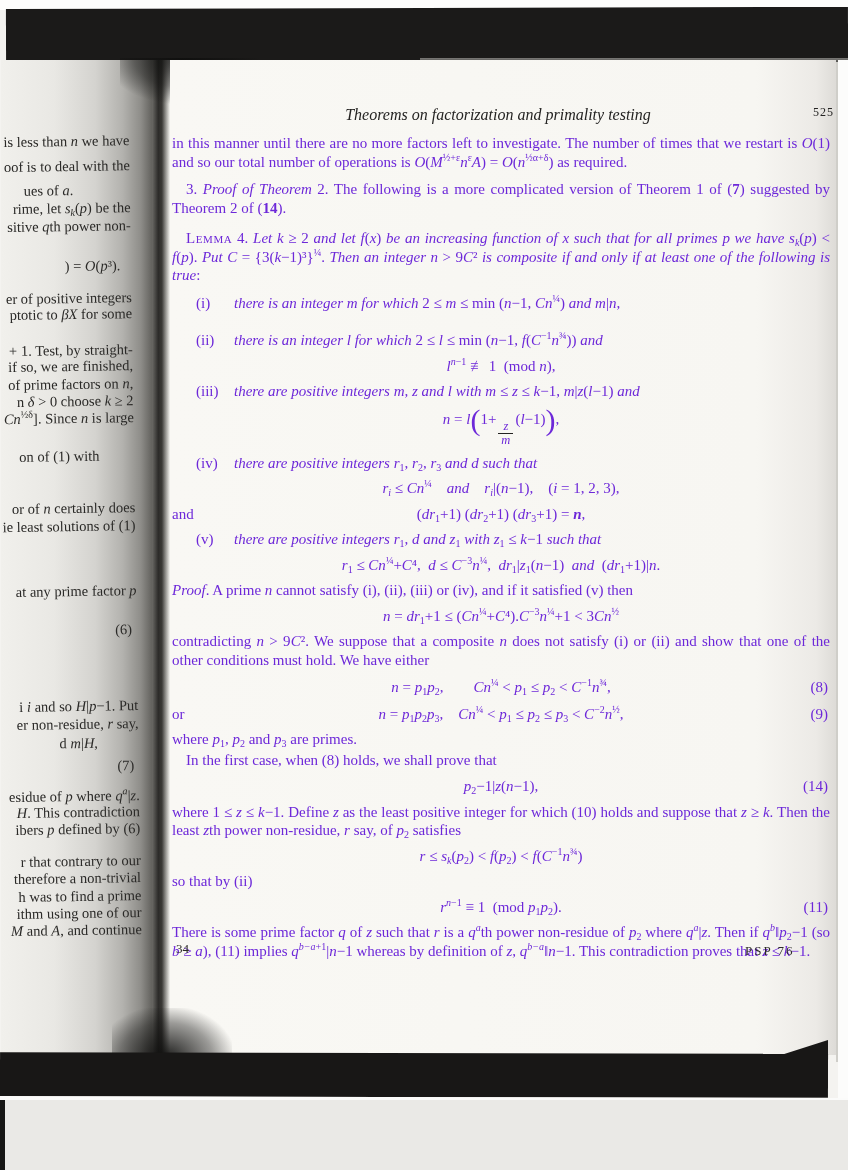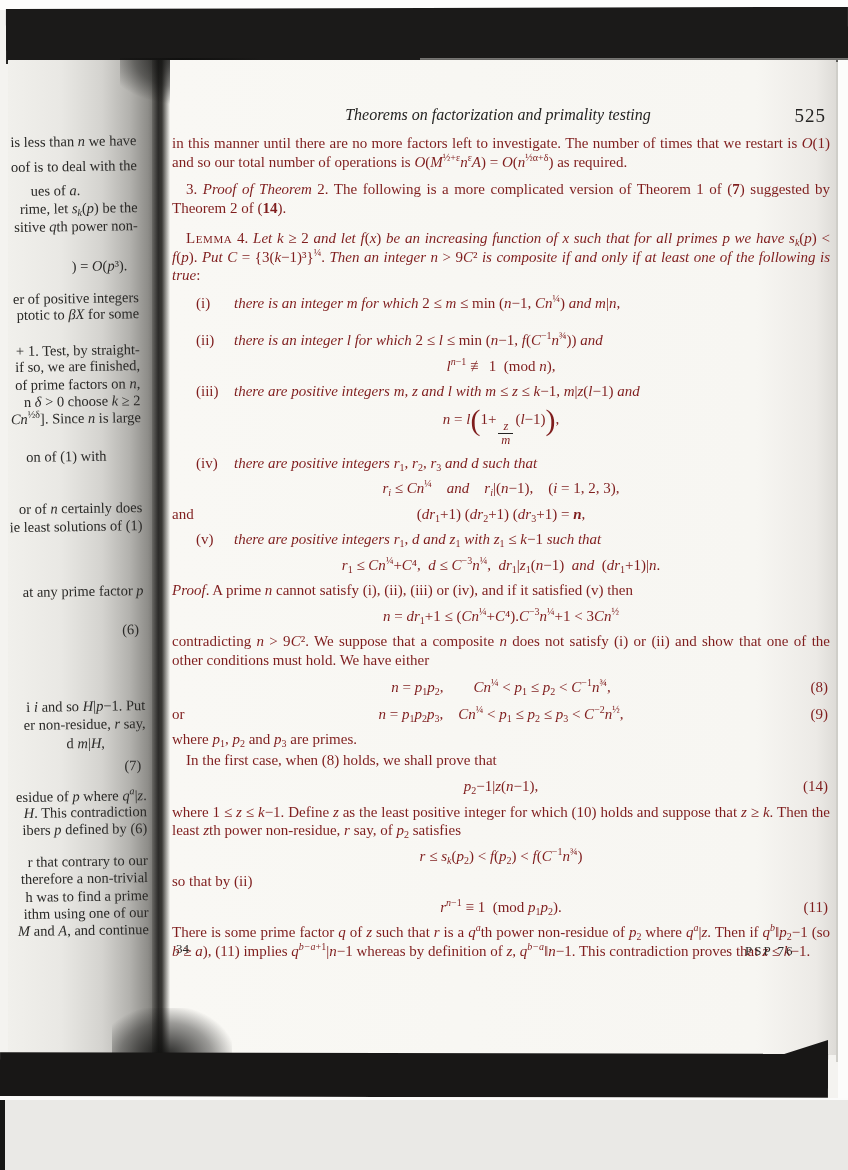--- a/index.html
+++ b/index.html
@@ -16,47 +16,47 @@
             border-bottom:3px solid #2a2927;transform:rotate(-0.15deg);}
   .band-top-shadow{position:absolute;left:420px;top:58px;width:428px;height:8px;
             background:linear-gradient(to bottom,#7c7b78,rgba(124,123,120,0));}
   .band-bottom{position:absolute;left:0;top:1053px;width:828px;height:44px;background:#181716;
             transform:rotate(0.12deg);}
   .band-bottom-wedge{position:absolute;left:778px;top:1040px;width:50px;height:16px;background:#181716;
             clip-path:polygon(100% 0,100% 100%,0 100%);}
   .band-bottom-gap{position:absolute;left:0;top:1097px;width:848px;height:8px;background:#fbfbfa;
             transform:rotate(0.12deg);}
   
-  .left-page{position:absolute;left:8px;top:60px;width:152px;height:995px;
+  .left-page{position:absolute;left:1px;top:60px;width:152px;height:995px;
       background:linear-gradient(to right,#f1f0ec 0%,#e9e8e4 35%,#d4d3cf 62%,#b3b2ae 80%,#8e8d89 92%,#5f5e5a 100%);}
   .gutter{position:absolute;left:152px;top:60px;width:18px;height:995px;
       background:linear-gradient(to right,#6a6965 0%,#2c2b29 35%,#3a3936 55%,#9b9a96 78%,#f6f5f1 100%);}
   .gutter-top-shadow{position:absolute;left:120px;top:58px;width:140px;height:46px;
       background:radial-gradient(ellipse at 45% 0%,rgba(15,15,14,0.9) 0%,rgba(15,15,14,0.45) 45%,rgba(15,15,14,0) 72%);}
   .gutter-bottom-shadow{position:absolute;left:112px;top:1008px;width:120px;height:50px;
       background:radial-gradient(ellipse at 45% 100%,rgba(15,15,14,0.95) 0%,rgba(15,15,14,0.4) 50%,rgba(15,15,14,0) 75%);}
   .right-page{position:absolute;left:170px;top:60px;width:666px;height:995px;
       background:linear-gradient(to right,#f9f8f4 0%,#f7f6f2 88%,#eceae6 97%,#dddbd7 100%);}
   .page-edge-line{position:absolute;left:836px;top:62px;width:2px;height:1000px;background:#cfcec9;}
   .right-white{position:absolute;left:838px;top:60px;width:10px;height:1040px;background:#fcfcfb;}
 
   
   #left-lines{position:absolute;left:0;top:0;width:152px;height:995px;overflow:hidden;
       transform:rotate(-0.9deg);font-size:14.5px;color:#2b2a28;}
   .lp-line{position:absolute;white-space:nowrap;}
 
   
   .running-head{position:absolute;left:188px;top:106px;width:620px;text-align:center;
       font-style:italic;font-size:16px;color:#242322;}
-  .page-num{position:absolute;right:22px;top:105px;font-style:normal;font-size:19px;
+  .page-num{position:absolute;right:14px;top:105px;font-style:normal;font-size:12px;
       letter-spacing:1px;color:#242322;}
 
   
   #content-blocks{position:absolute;left:172px;top:134px;width:658px;font-size:15px;
-      line-height:18.5px;color:#7f1d1d;text-align:justify;}
+      line-height:18.5px;color:#6d28d9;text-align:justify;}
   .para{margin:0;text-indent:14px;}
   .para.noindent{text-indent:0;}
   .item{display:flex;margin:6px 0 0 0;padding-left:24px;text-align:left;}
   .item-label{flex:none;width:38px;}
   .item-body{flex:1;}
   .display{position:relative;text-align:center;margin:7px 0;font-family:Liberation Serif, serif;}
   .disp-note{position:absolute;left:0;}
   .disp-num{position:absolute;right:2px;}
   sup{font-size:10px;vertical-align:6px;line-height:0;}
   sub{font-size:10px;vertical-align:-3px;line-height:0;}

